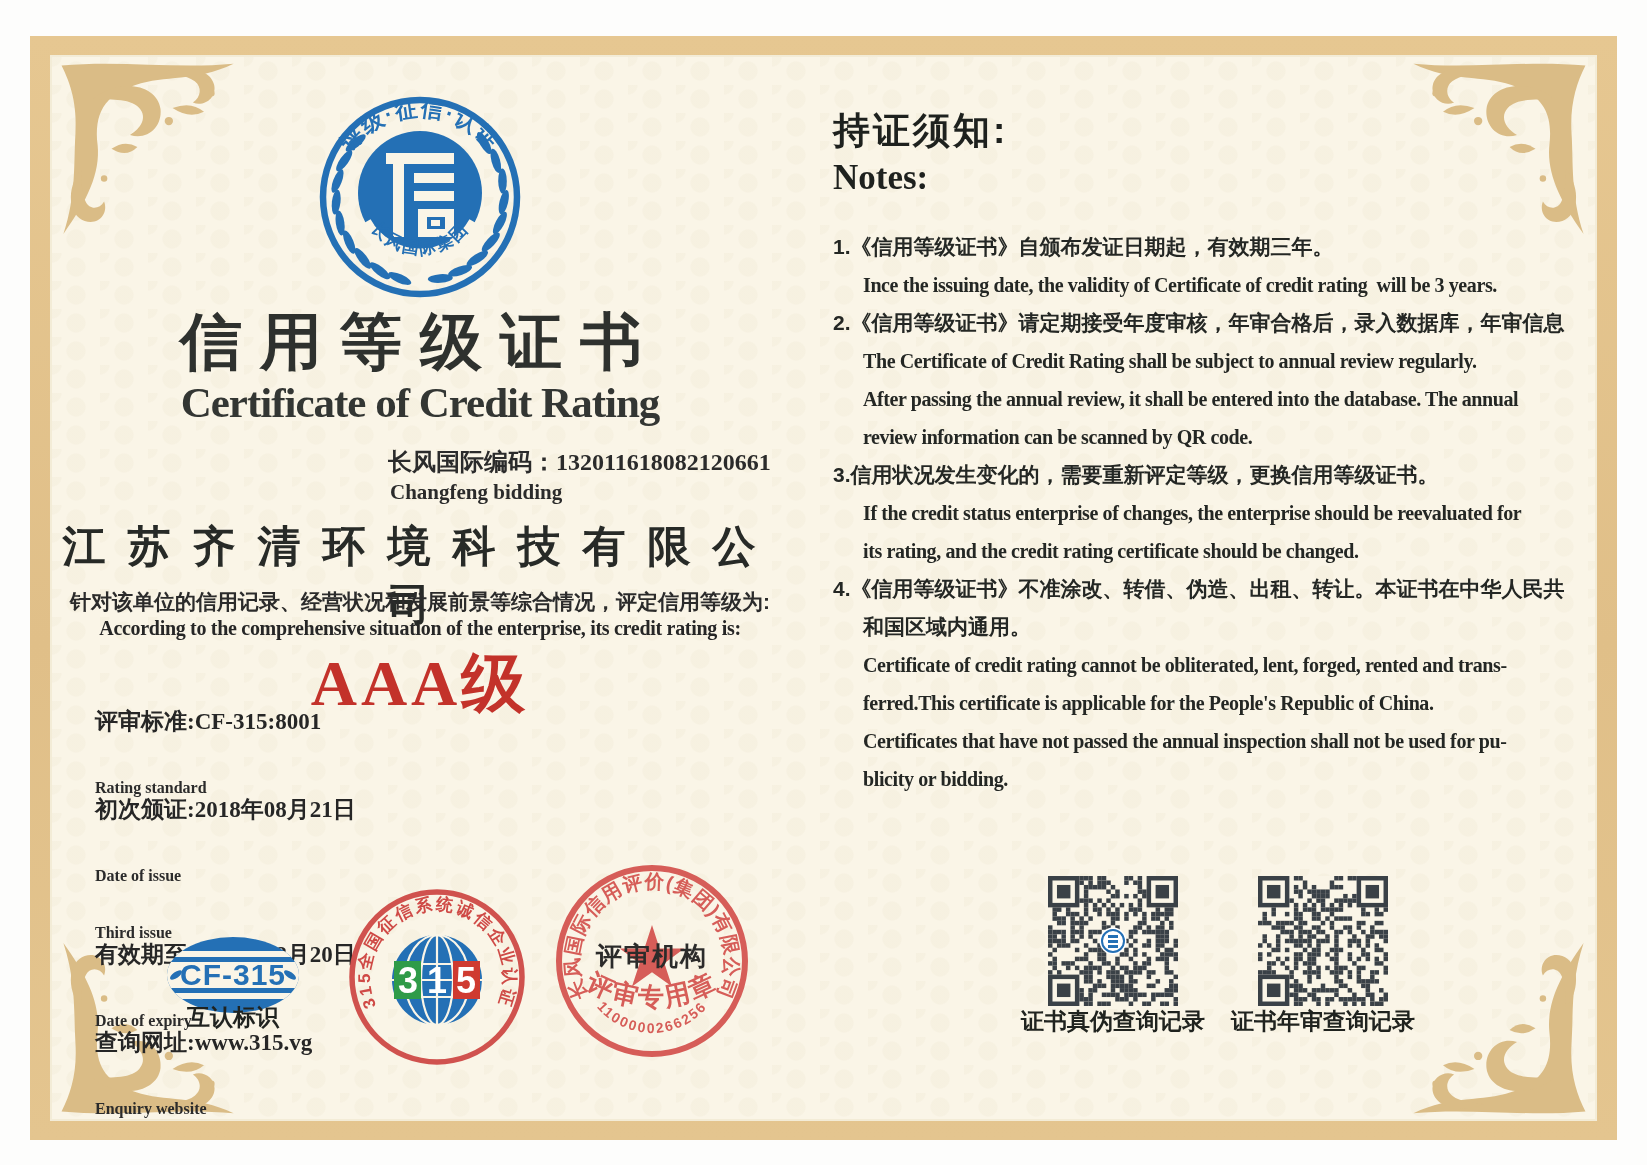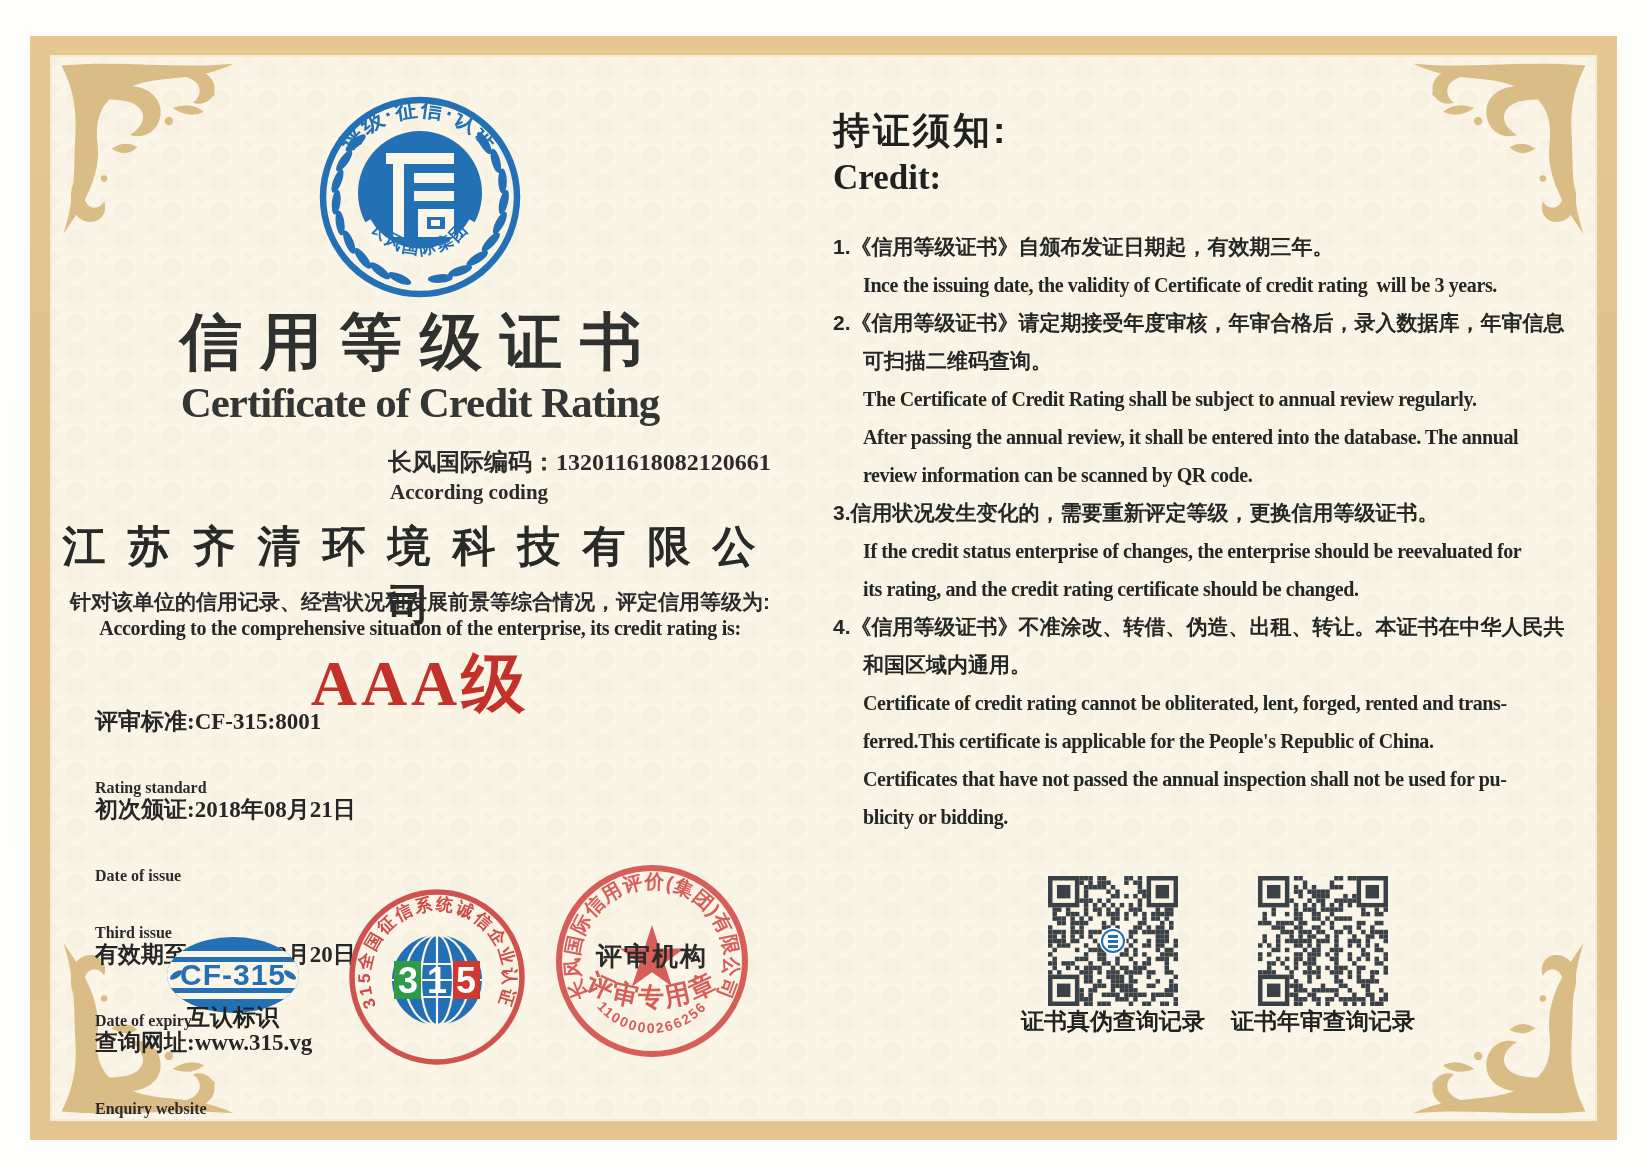--- a/index.html
+++ b/index.html
@@ -135,21 +135,21 @@
     </text>
     <text font-size="17" font-weight="bold" fill="#2470b5" letter-spacing="2">
       <textPath href="#arcBotText" startOffset="50%" text-anchor="middle">长风国际集团</textPath>
     </text>
   </svg>
 
   <div class="abs ctr title-en serif b">Certificate of Credit Rating</div>
   <div class="abs ctr title-zh">信用等级证书</div>
 
   <div class="abs coding-zh serif b">长风国际编码：132011618082120661</div>
-  <div class="abs coding-en serif b">According coding</div>
+  <div class="abs coding-en serif b">Changfeng bidding</div>
 
   <div class="abs ctr company b">江苏齐清环境科技有限公司</div>
 
   <div class="abs ctr stmt-en serif b">According to the comprehensive situation of the enterprise, its credit rating is:</div>
   <div class="abs ctr stmt-zh b">针对该单位的信用记录、经营状况和发展前景等综合情况，评定信用等级为:</div>
 
   <div class="abs ctr rating serif b">AAA级</div>
 
   <div class="abs details">
     <div>
@@ -231,27 +231,26 @@
     <text x="0" y="4" text-anchor="middle" font-size="26" font-weight="bold" fill="#1c1c1c" letter-spacing="2">评审机构</text>
     <text font-size="26" font-weight="bold" fill="#d4524e" letter-spacing="2">
       <textPath href="#stampSub" startOffset="50%" text-anchor="middle">评审专用章</textPath>
     </text>
     <text font-size="14" font-weight="bold" fill="#d4524e" letter-spacing="2">
       <textPath href="#stampSer" startOffset="50%" text-anchor="middle">1100000266256</textPath>
     </text>
   </svg>
 
   <div class="abs notes-h-zh b">持证须知:</div>
-  <div class="abs notes-h-en serif b">Credit:</div>
+  <div class="abs notes-h-en serif b">Notes:</div>
 
   <div class="abs notes">
     <div class="nl zh">1.《信用等级证书》自颁布发证日期起，有效期三年。</div>
     <div class="nl en ind">Ince the issuing date, the validity of Certificate of credit rating  will be 3 years.</div>
     <div class="nl zh">2.《信用等级证书》请定期接受年度审核，年审合格后，录入数据库，年审信息</div>
-    <div class="nl zh ind">可扫描二维码查询。</div>
     <div class="nl en ind">The Certificate of Credit Rating shall be subject to annual review regularly.</div>
     <div class="nl en ind">After passing the annual review, it shall be entered into the database. The annual</div>
     <div class="nl en ind">review information can be scanned by QR code.</div>
     <div class="nl zh">3.信用状况发生变化的，需要重新评定等级，更换信用等级证书。</div>
     <div class="nl en ind">If the credit status enterprise of changes, the enterprise should be reevaluated for</div>
     <div class="nl en ind">its rating, and the credit rating certificate should be changed.</div>
     <div class="nl zh">4.《信用等级证书》不准涂改、转借、伪造、出租、转让。本证书在中华人民共</div>
     <div class="nl zh ind">和国区域内通用。</div>
     <div class="nl en ind">Certificate of credit rating cannot be obliterated, lent, forged, rented and trans-</div>
     <div class="nl en ind">ferred.This certificate is applicable for the People's Republic of China.</div>

